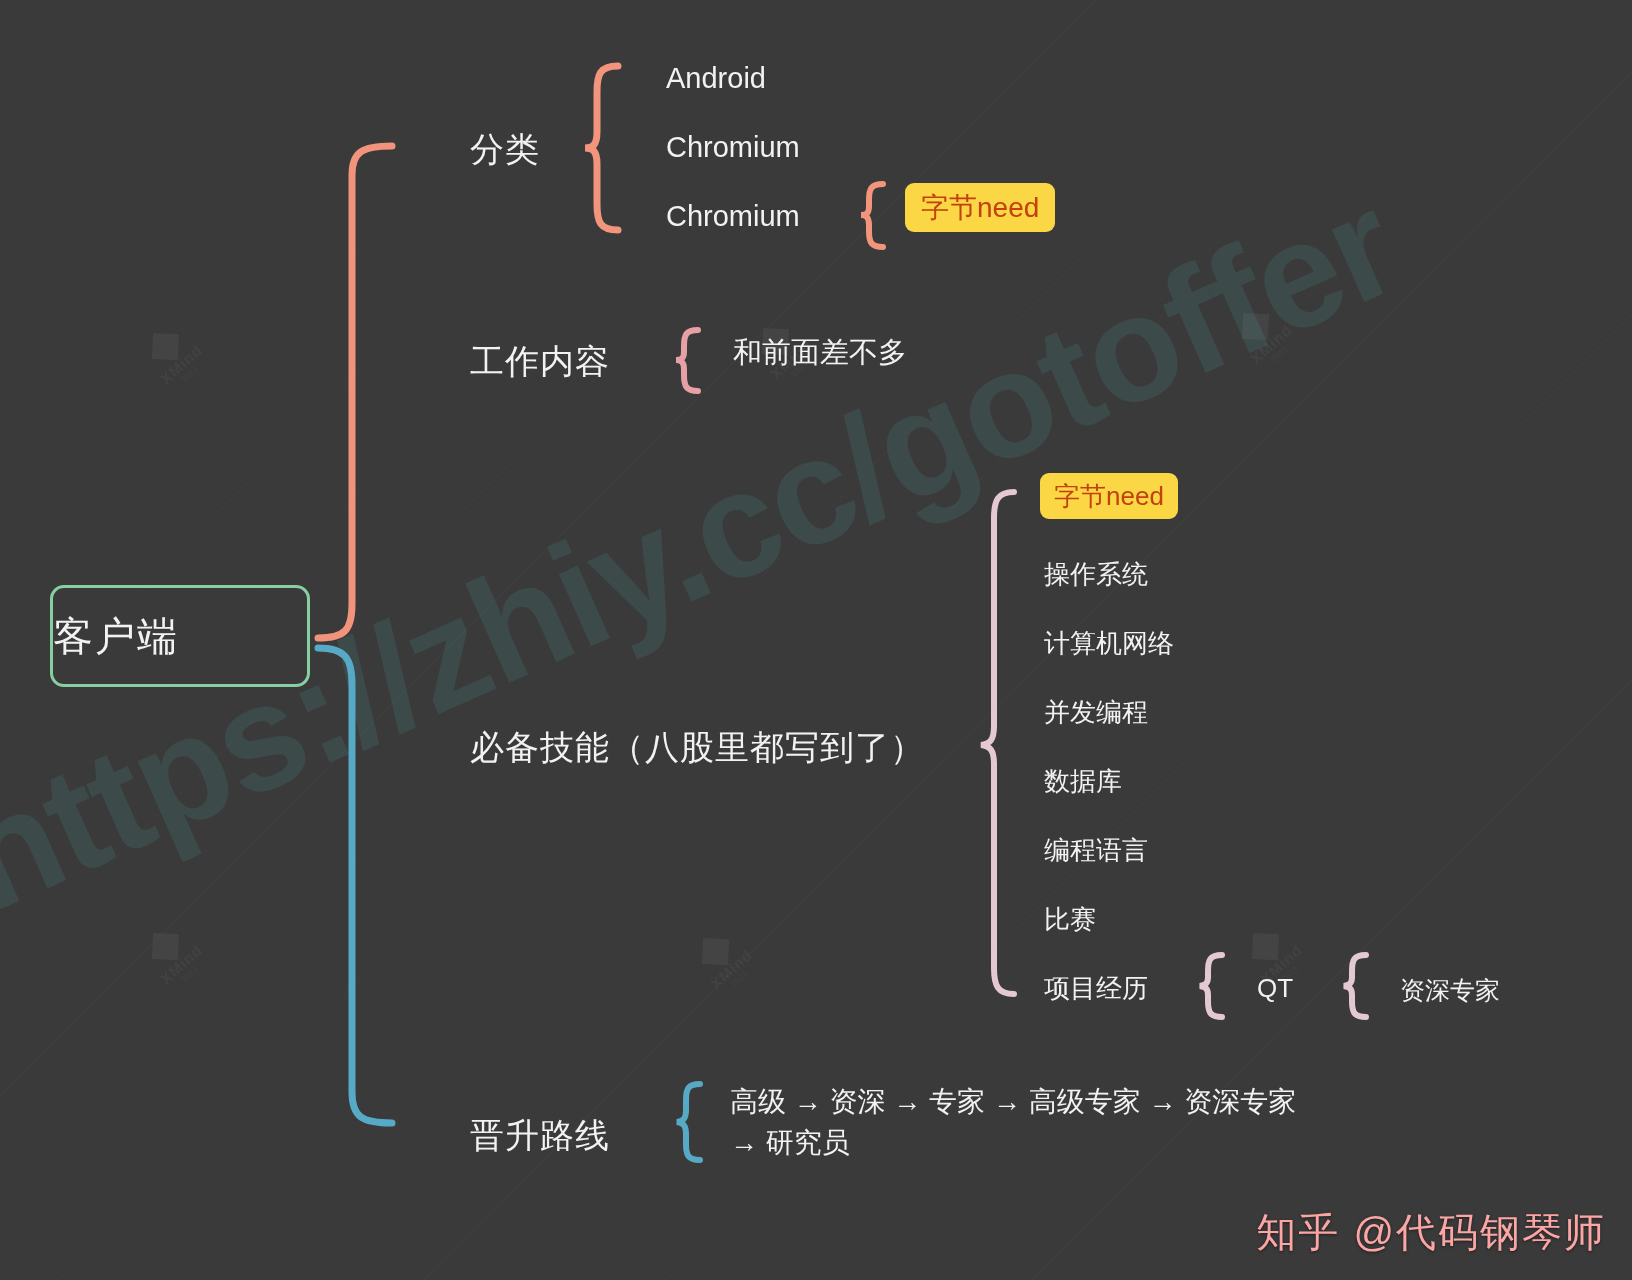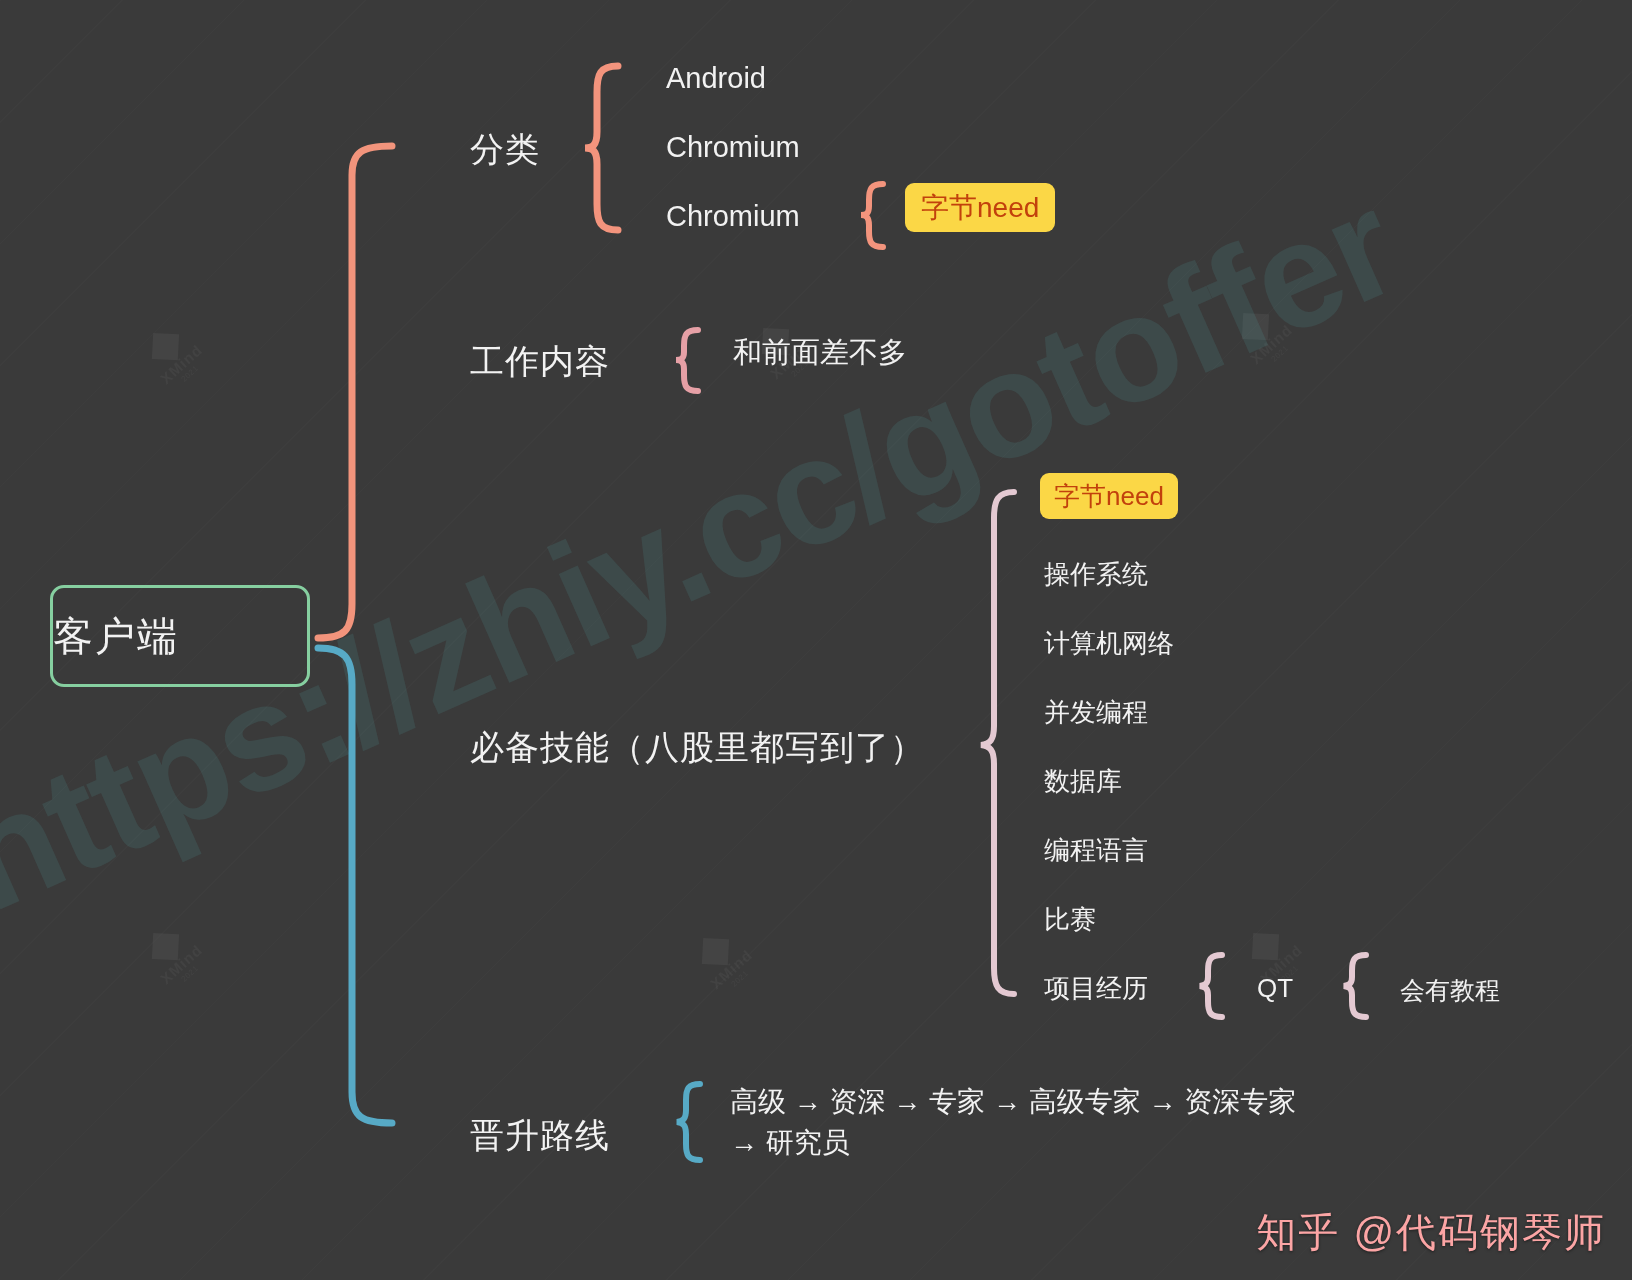--- a/index.html
+++ b/index.html
@@ -225,21 +225,21 @@
   <div class="node lvl3" style="left:1044px;top:903px;">
     <span>比赛</span>
   </div>
   <div class="node lvl3" style="left:1044px;top:972px;">
     <span>项目经历</span>
   </div>
   <div class="node lvl3" style="left:1257px;top:972px;">
     <span>QT</span>
   </div>
   <div class="node small" style="left:1400px;top:975px;">
-    <span>会有教程</span>
+    <span>资深专家</span>
   </div>
 
   <div class="node lvl1" style="left:470px;top:1104px;margin-top:10px;">
     <span>晋升路线</span>
   </div>
   <div class="node promo" style="left:730px;top:1082px;">
     <span>高级 → 资深 → 专家 → 高级专家 → 资深专家 → 研究员</span>
   </div>
 
   <div class="sig">知乎 @代码钢琴师</div>

